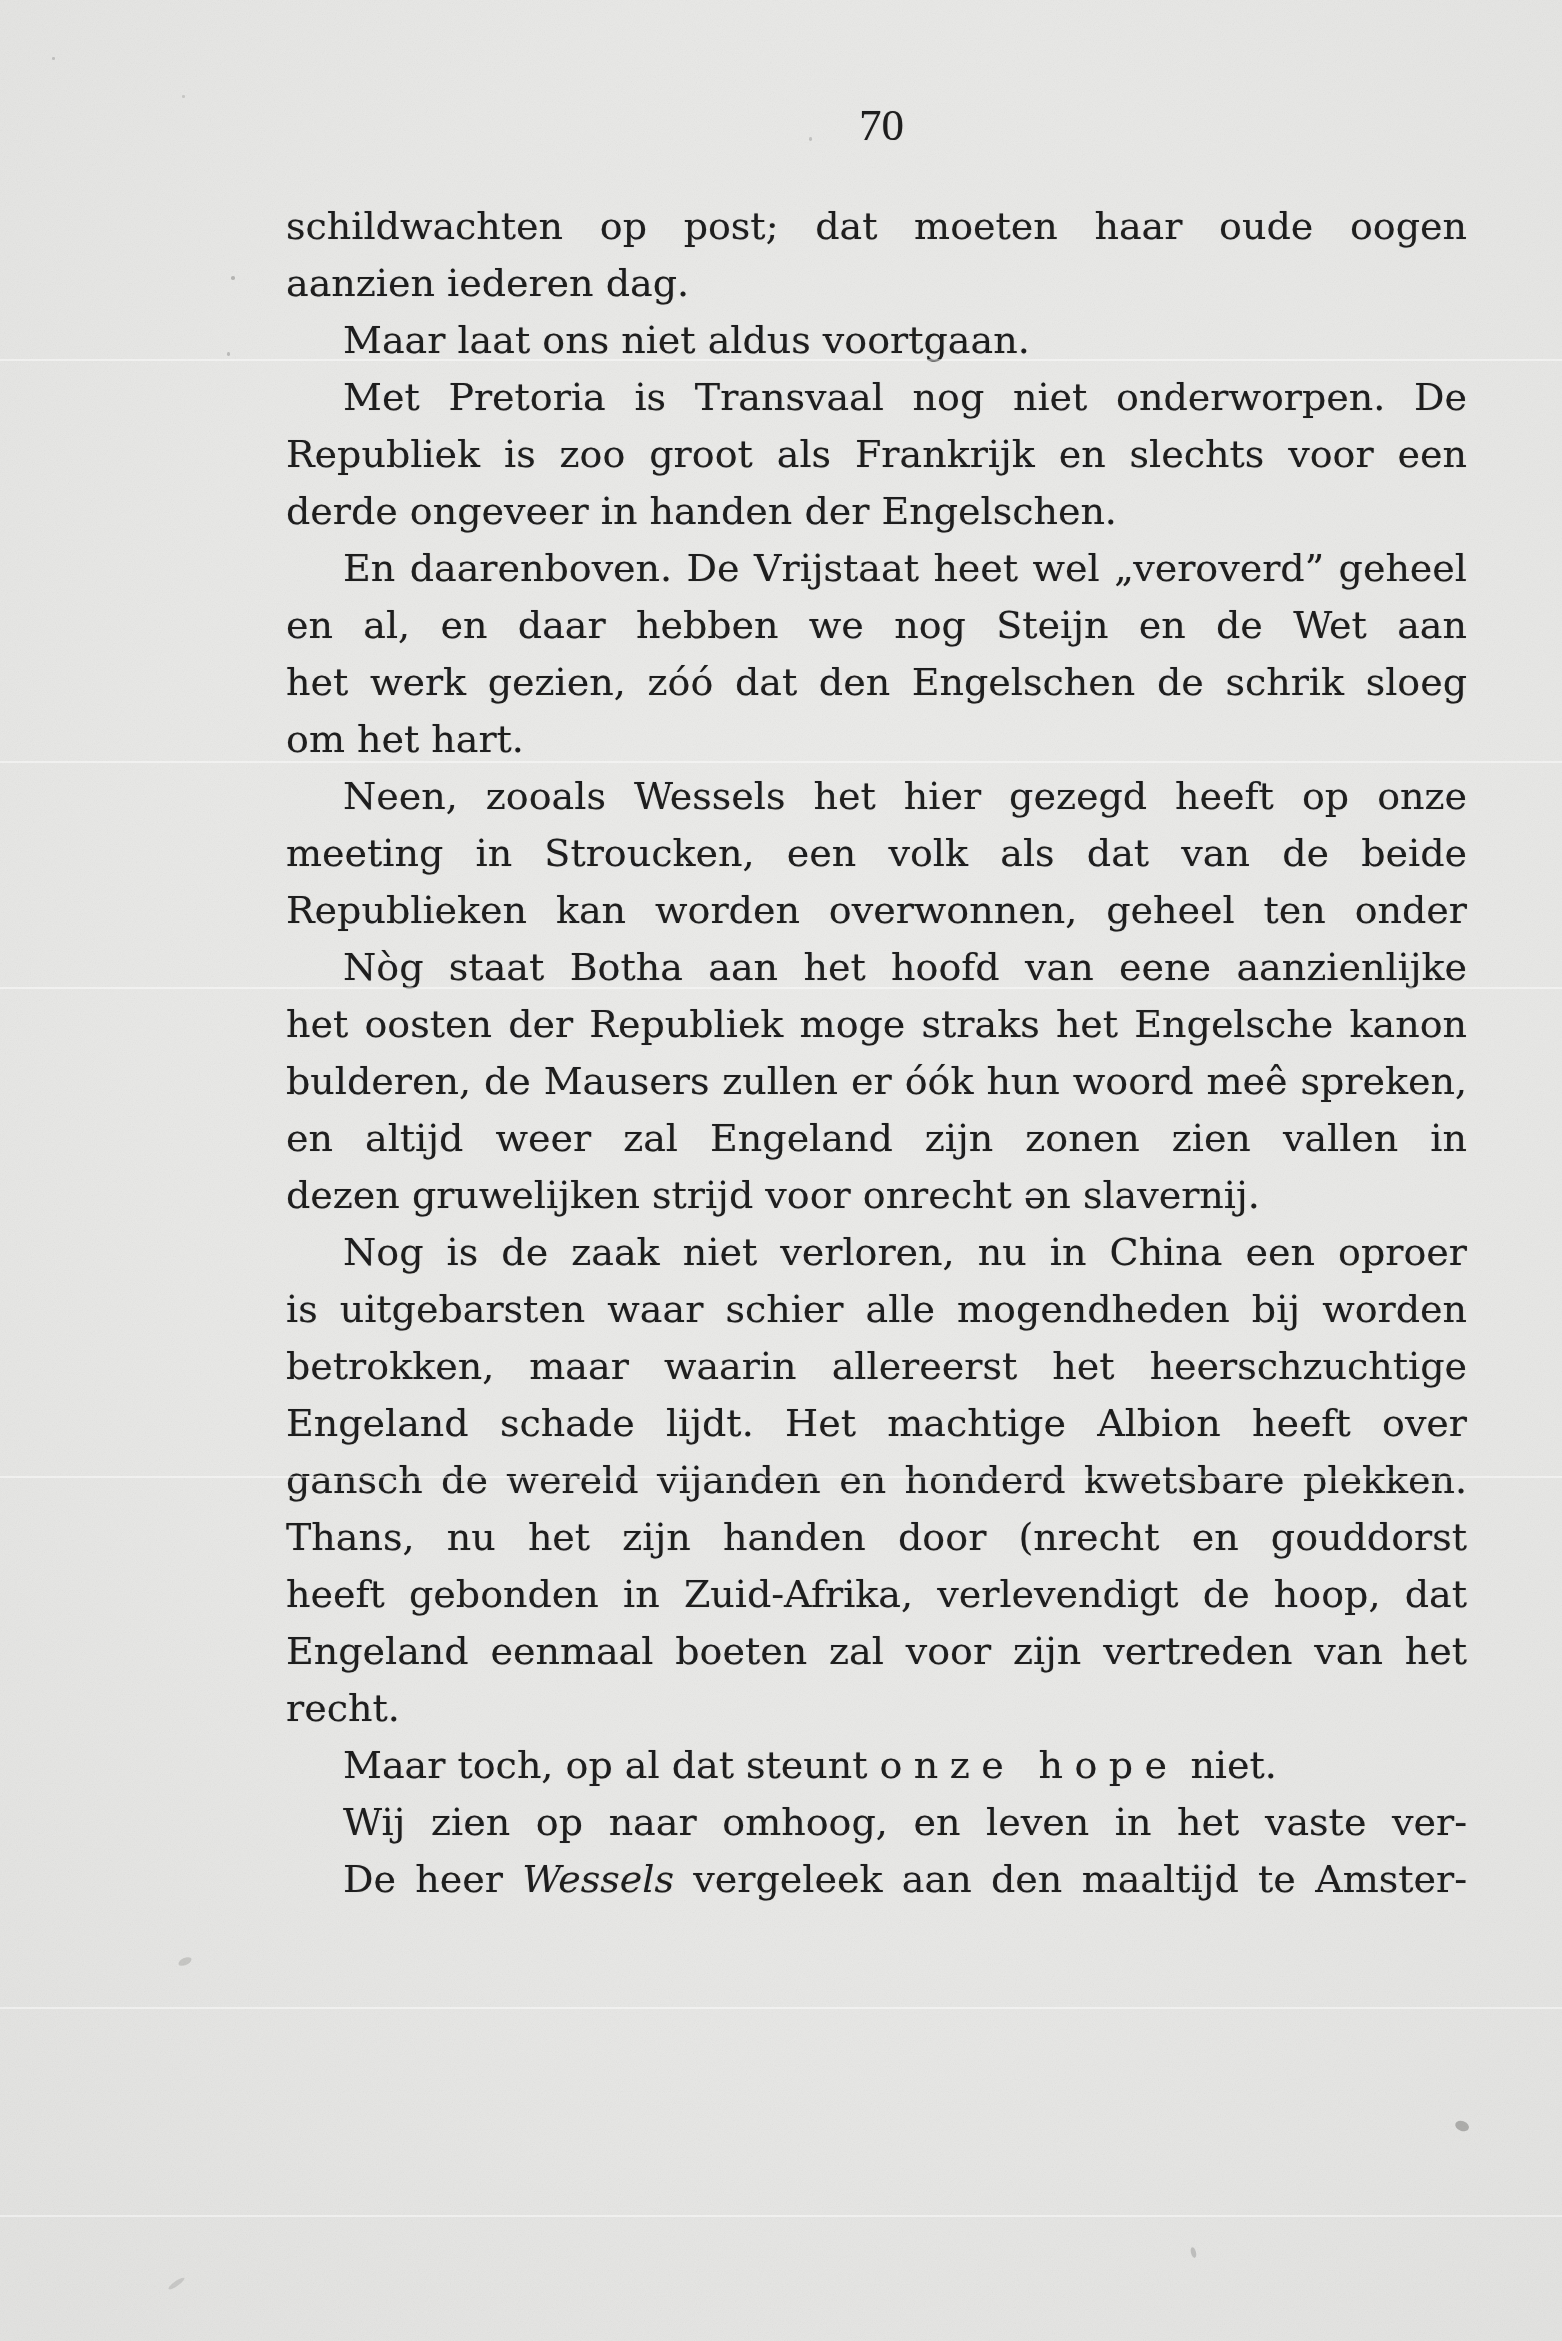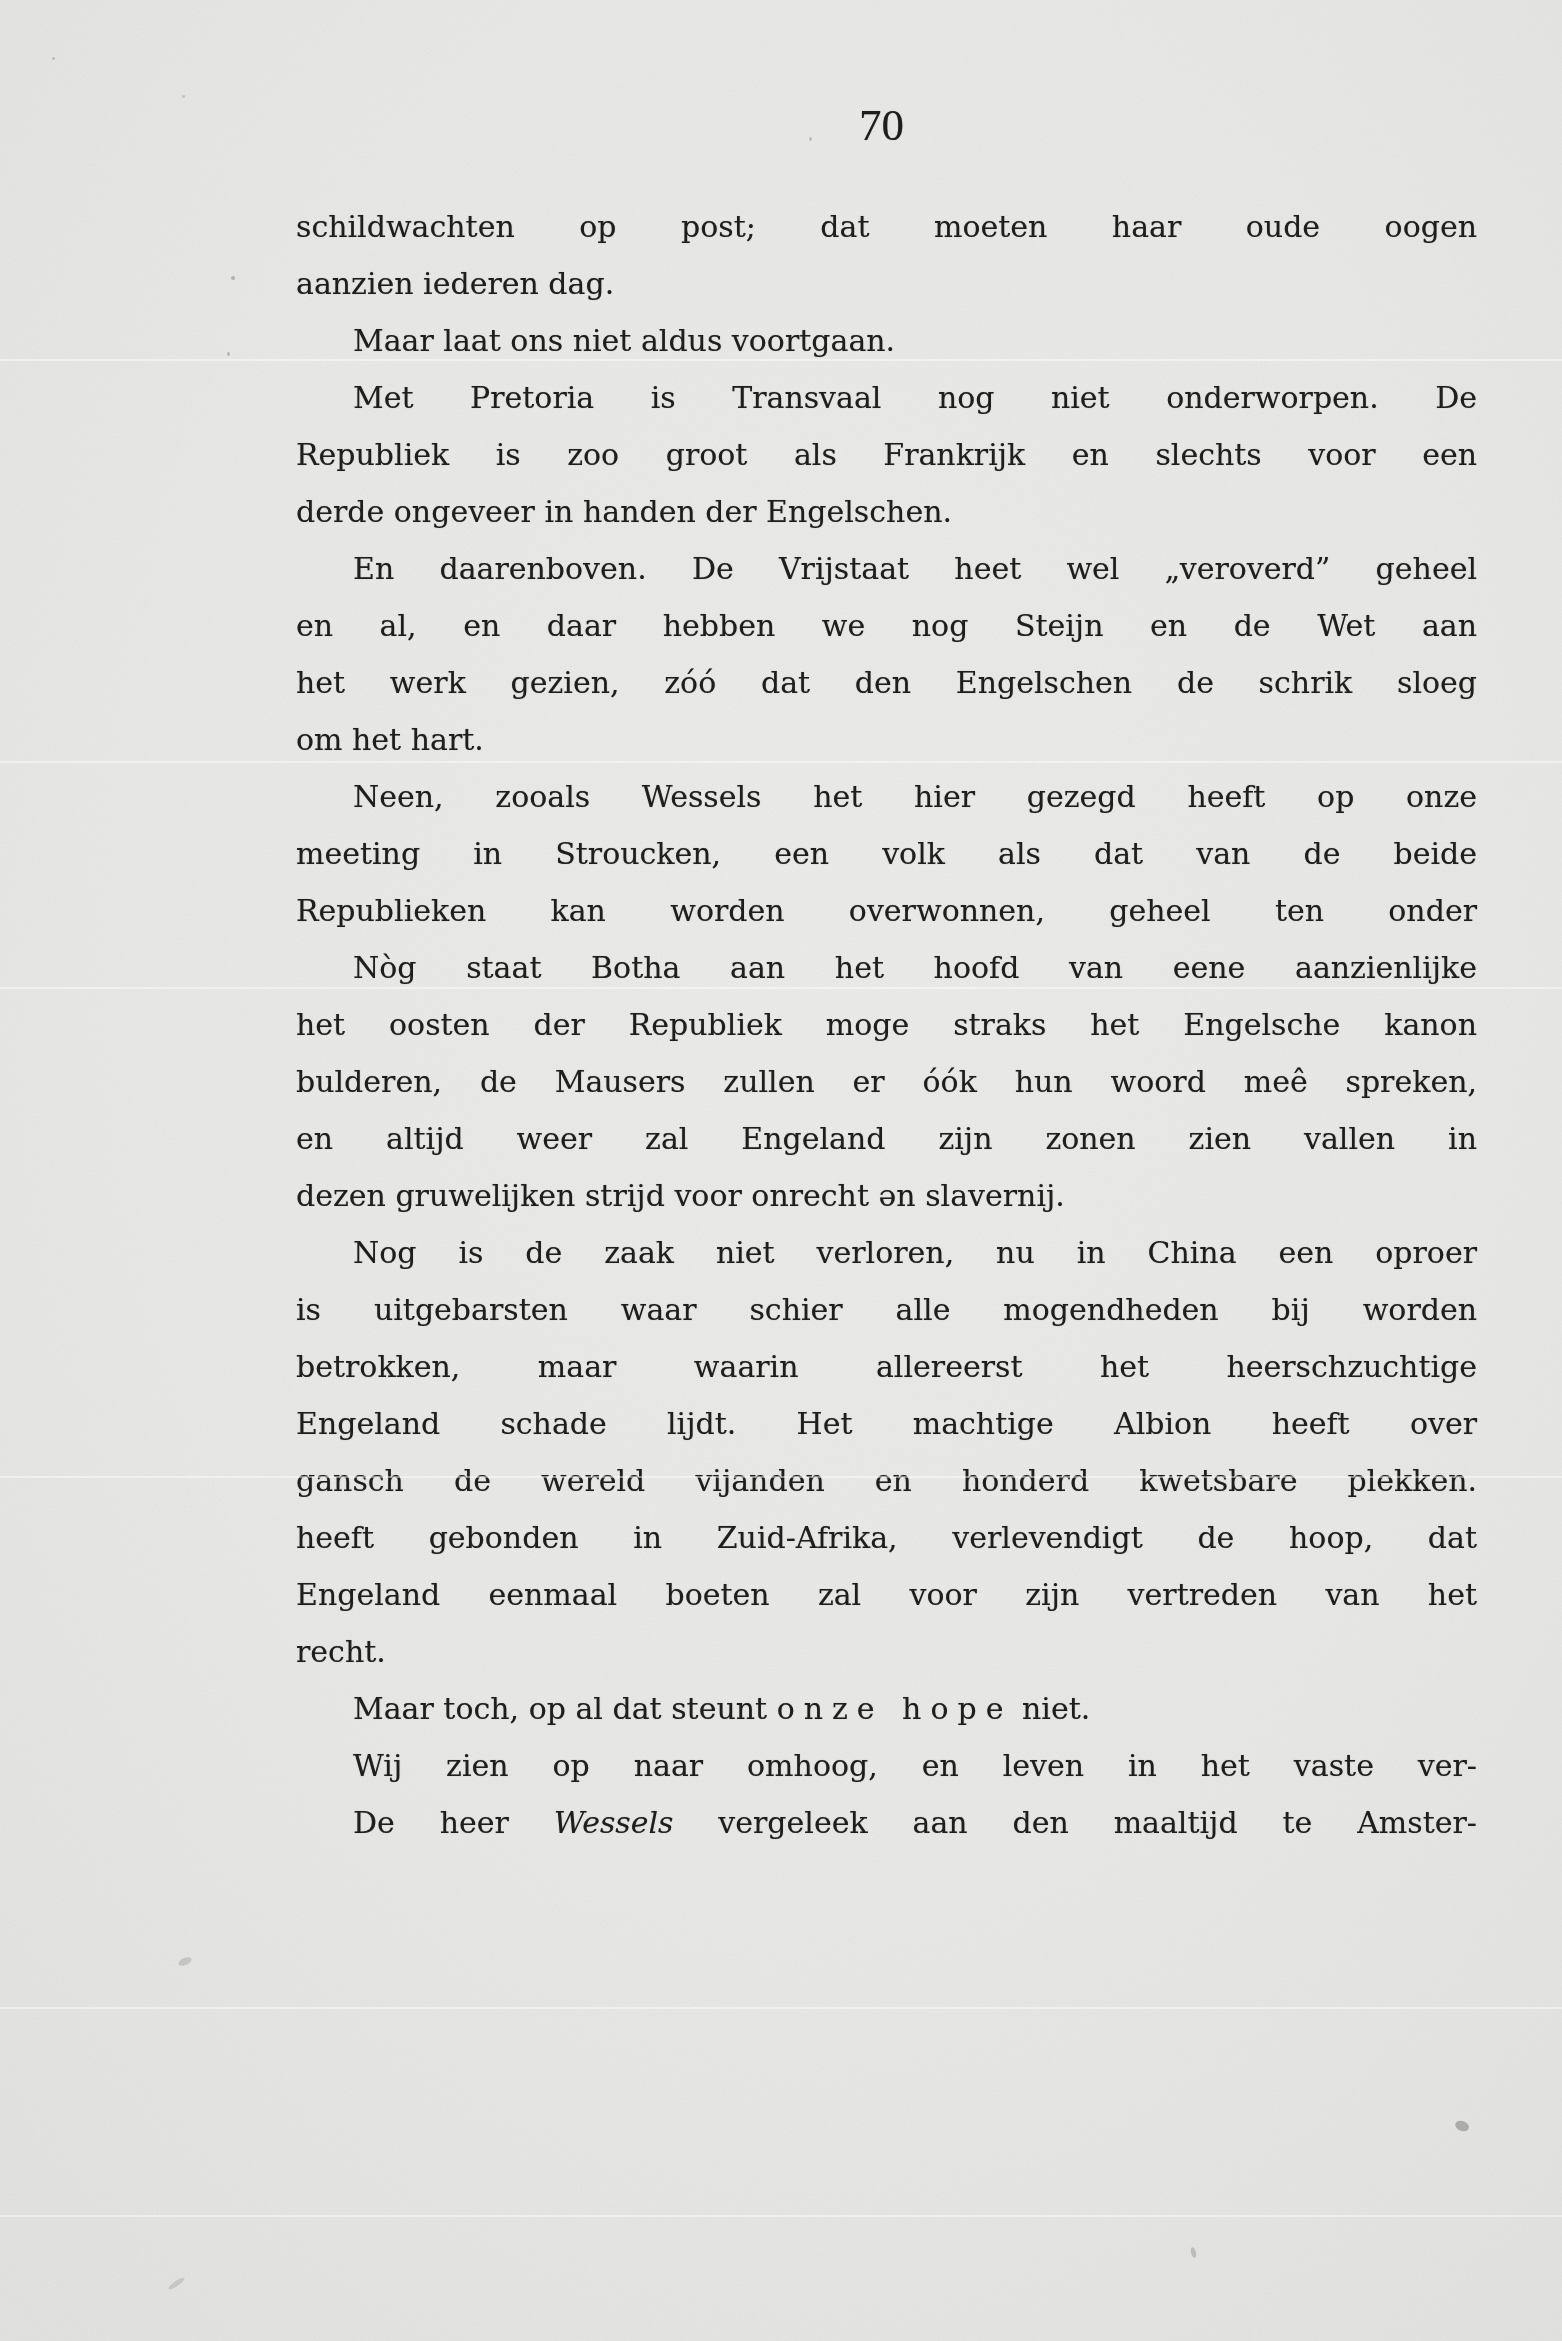--- a/index.html
+++ b/index.html
@@ -13,22 +13,22 @@
     color:var(--ink,#1e1e1e);
   }
   .pagenum{
     position:absolute;left:291px;top:101px;width:1181px;
     text-align:center;font-size:45px;line-height:49px;
     filter:blur(0.3px);
     text-shadow:0 0 0.9px rgba(30,30,30,.45);
     font-family:Liberation Serif, serif;
   }
   .text-block{
-    position:absolute;left:296px;top:198px;width:1181px;
-    font-size:30px;
+    position:absolute;left:286px;top:198px;width:1181px;
+    font-size:38px;
     filter:blur(0.3px);
     text-shadow:0 0 0.9px rgba(30,30,30,.40);
   }
   .line{
     height:57px;line-height:57px;
     text-align:left;
   }
   .line.j{
     text-align:justify;
     text-align-last:justify;
@@ -84,20 +84,21 @@
       <div class="line j ind"><span class="seg">Nòg staat Botha aan het hoofd van eene aanzienlijke</span></div>
       <div class="line j"><span class="seg">het oosten der Republiek moge straks het Engelsche kanon</span></div>
       <div class="line j"><span class="seg">bulderen, de Mausers zullen er óók hun woord meê spreken,</span></div>
       <div class="line j"><span class="seg">en altijd weer zal Engeland zijn zonen zien vallen in</span></div>
       <div class="line"><span class="seg">dezen gruwelijken strijd voor onrecht ən slavernij.</span></div>
       <div class="line j ind"><span class="seg">Nog is de zaak niet verloren, nu in China een oproer</span></div>
       <div class="line j"><span class="seg">is uitgebarsten waar schier alle mogendheden bij worden</span></div>
       <div class="line j"><span class="seg">betrokken, maar waarin allereerst het heerschzuchtige</span></div>
       <div class="line j"><span class="seg">Engeland schade lijdt. Het machtige Albion heeft over</span></div>
       <div class="line j"><span class="seg">gansch de wereld vijanden en honderd kwetsbare plekken.</span></div>
+      <div class="line j"><span class="seg">Thans, nu het zijn handen door (nrecht en gouddorst</span></div>
       <div class="line j"><span class="seg">heeft gebonden in Zuid-Afrika, verlevendigt de hoop, dat</span></div>
       <div class="line j"><span class="seg">Engeland eenmaal boeten zal voor zijn vertreden van het</span></div>
       <div class="line"><span class="seg">recht.</span></div>
       <div class="line ind"><span class="seg">Maar toch, op al dat steunt </span><span class="seg sp">onze hope</span><span class="seg"> niet.</span></div>
       <div class="line j ind"><span class="seg">Wij zien op naar omhoog, en leven in het vaste ver-</span></div>
       <div class="line j ind"><span class="seg">De heer </span><span class="seg i">Wessels</span><span class="seg"> vergeleek aan den maaltijd te Amster-</span></div>
     </div>
 
   <div id="artifact-layer">
       <div class="streak" style="top: 359px;"></div>

